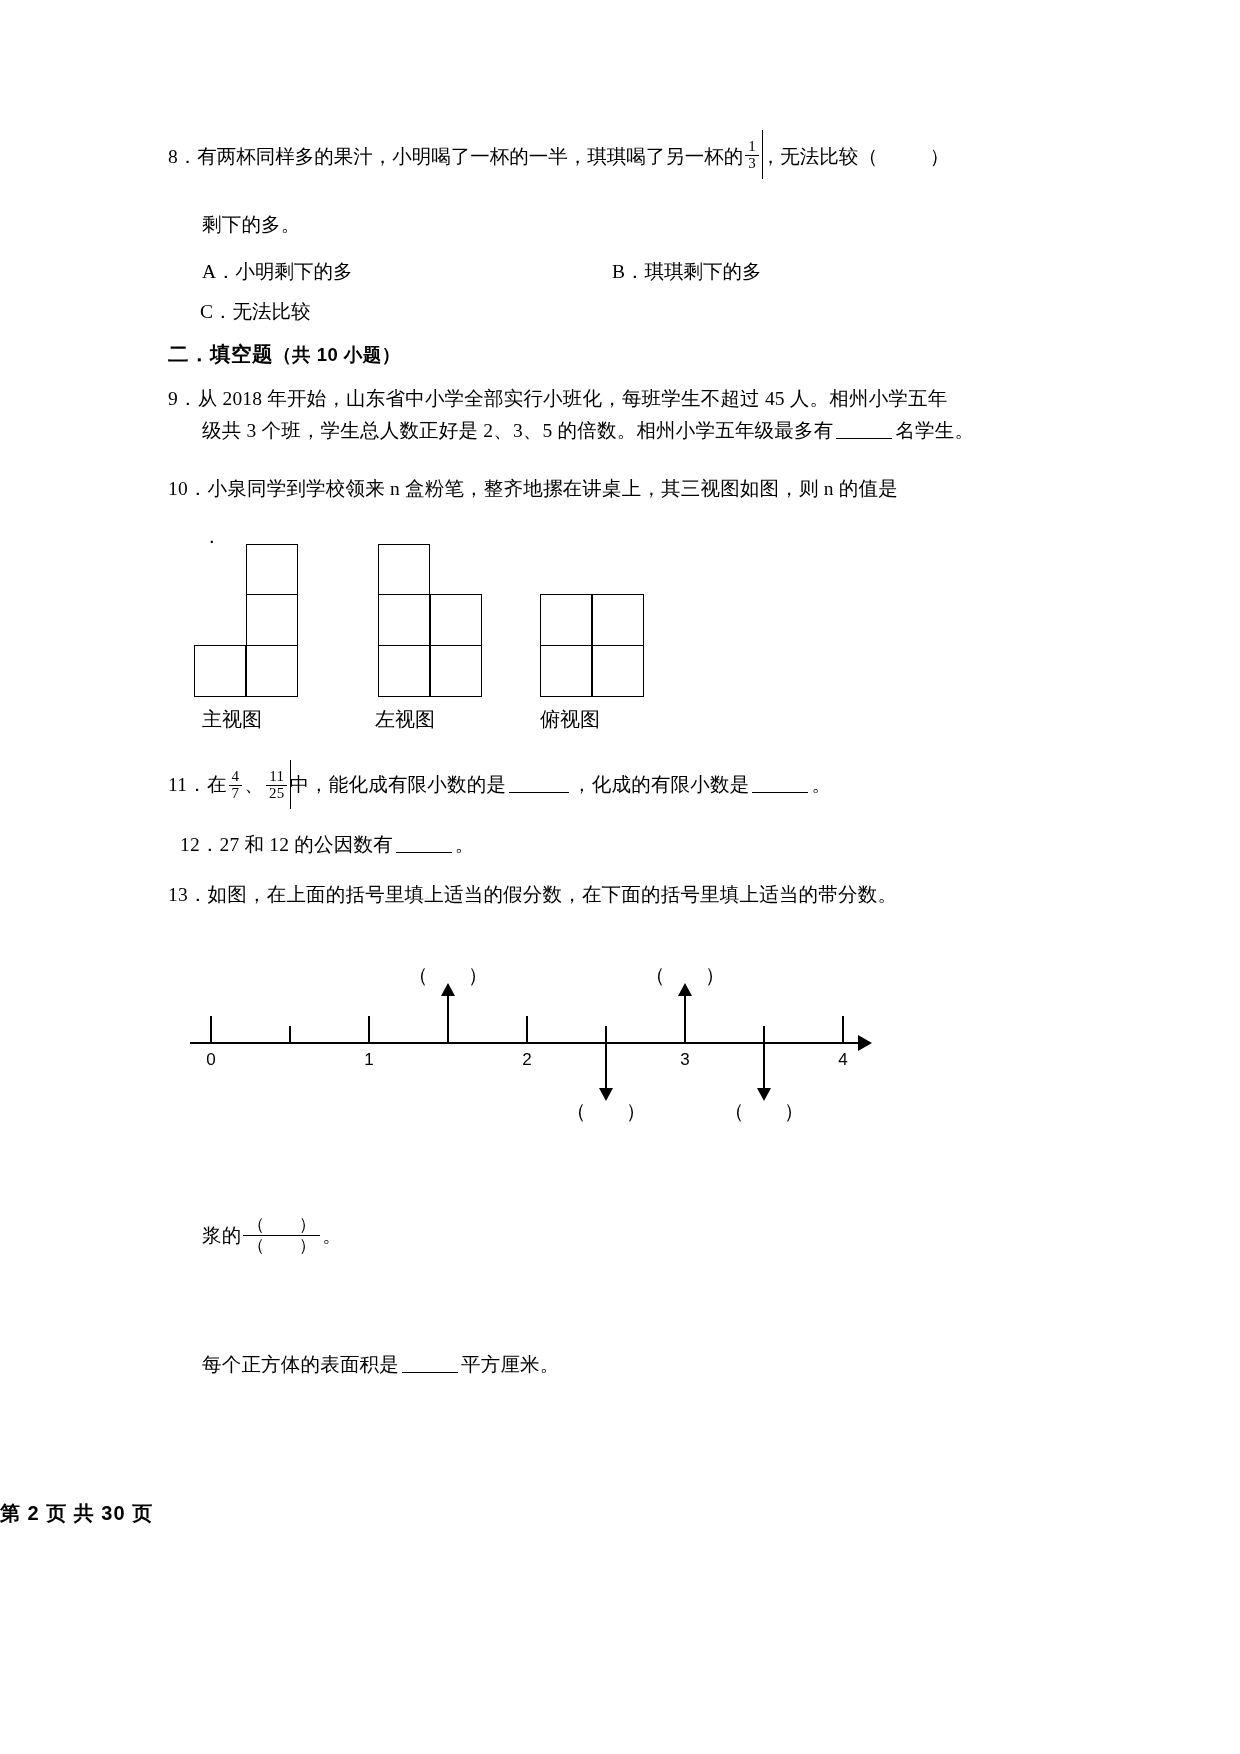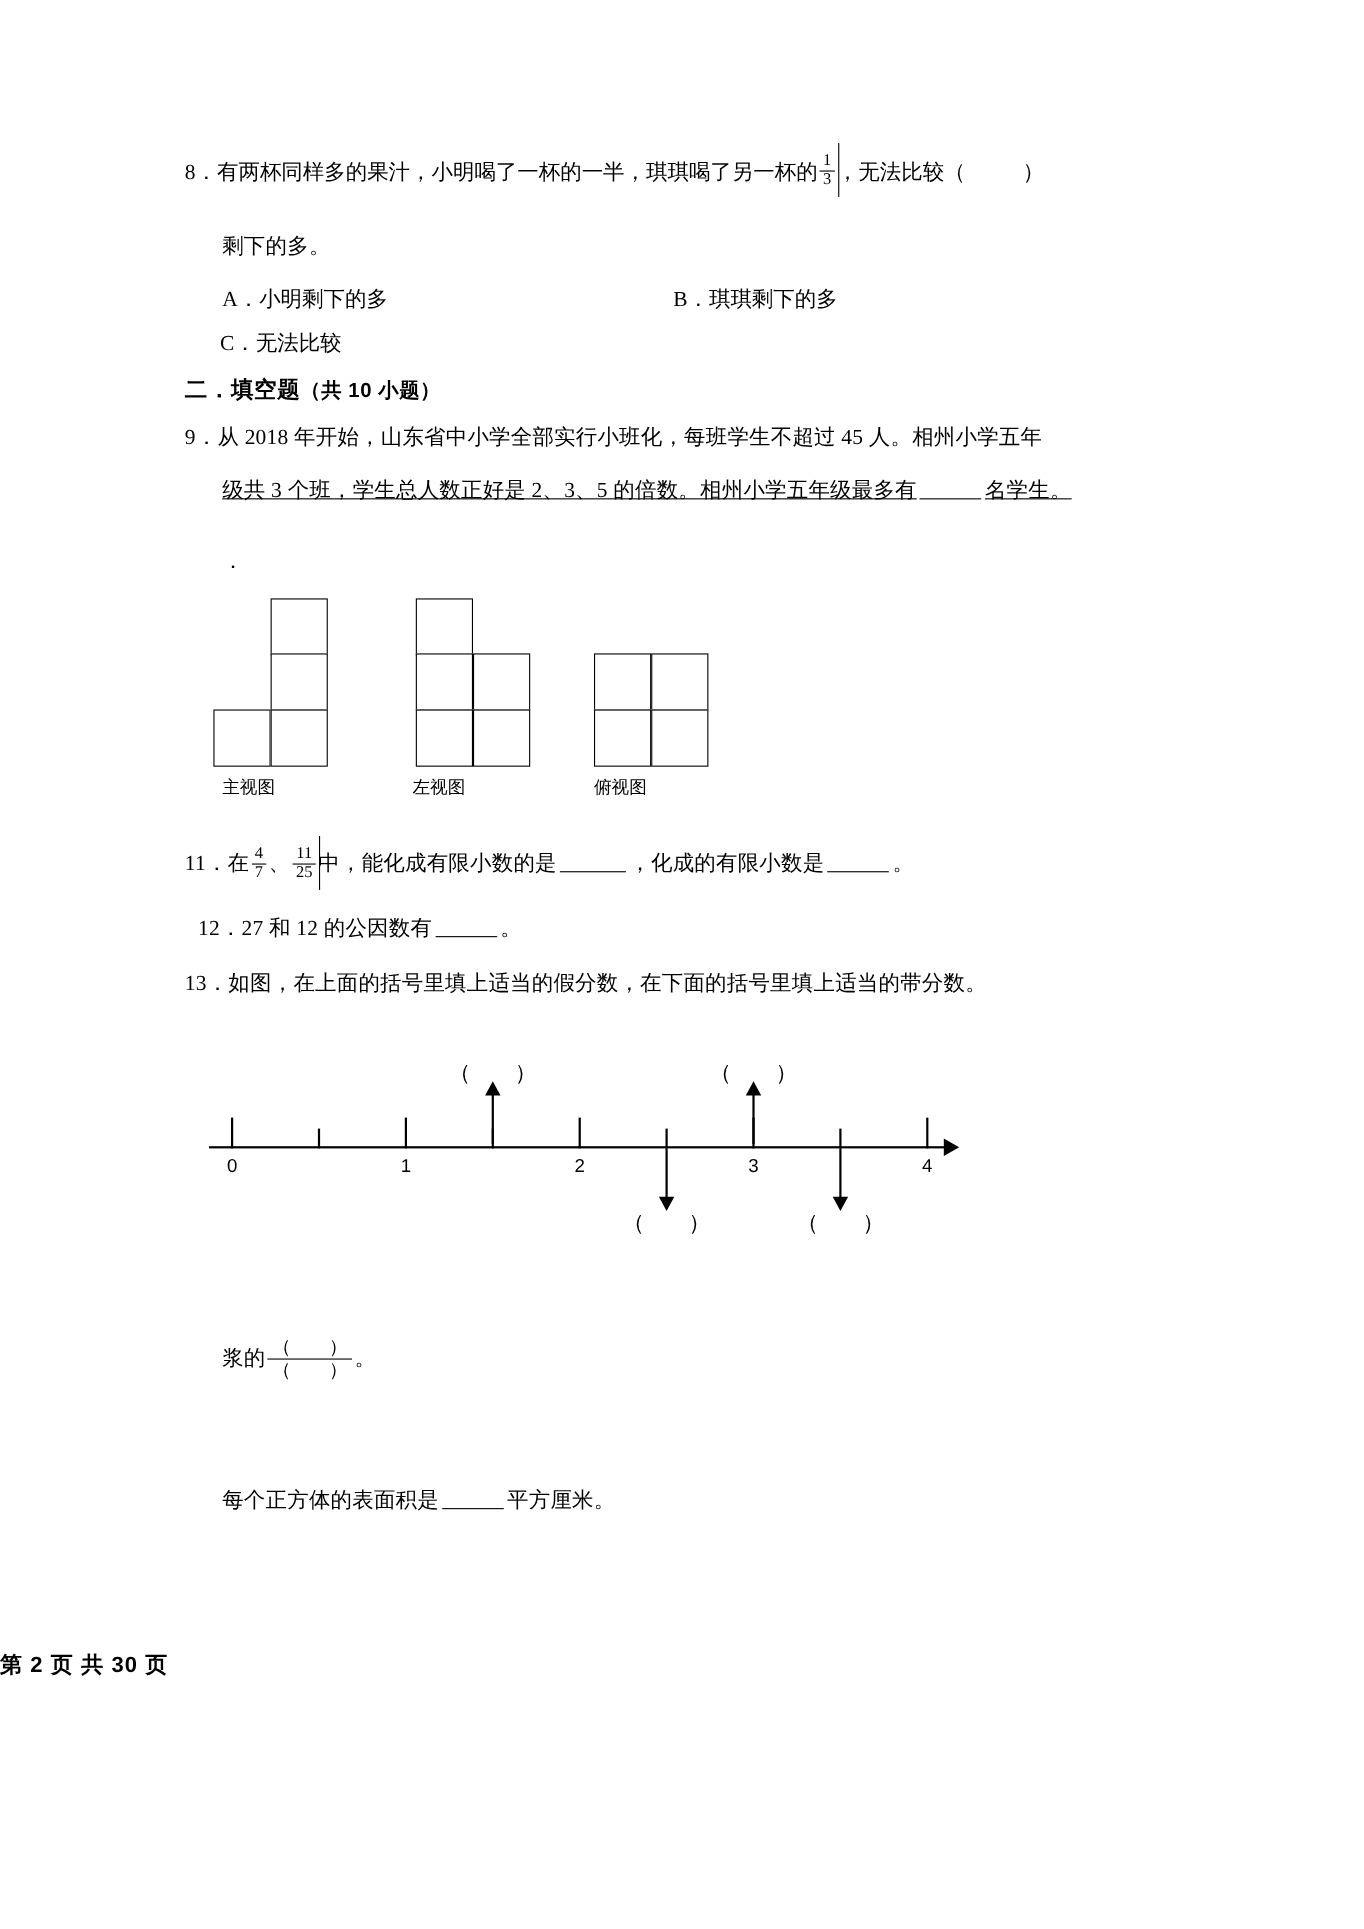--- a/index.html
+++ b/index.html
@@ -65,21 +65,21 @@
     position:absolute;left:0;top:200px;
     font-weight:bold;
     font-size:20.5px;
     font-family:"Liberation Sans","DejaVu Sans",sans-serif;
     letter-spacing:0.5px;
   }
   .sec-head .cnt{ font-size:18.5px; }
 
   
   .q9{ position:absolute;left:0;top:246px; }
-  .q9 .l2{ padding-left:34px; margin-top:22px;text-decoration:underline;}
+  .q9 .l2{ padding-left:34px; margin-top:6px;}
   .blank{
     display:inline-block;
     border-bottom:1.6px solid #000;
     width:56px;
     height:16px;
     vertical-align:-2px;
     margin:0 3px;
   }
   .blank.lg{ width:60px; }
 
@@ -89,21 +89,21 @@
 
   
   .views{
     position:absolute;
     left:24px; top:404px;
     width:470px; height:170px;
   }
   .cell{ position:absolute; border:1.6px solid #000; box-sizing:border-box; width:52px; height:52px; background:#fff; }
   .vlabel{
     position:absolute;
-    font-size:16px;
+    font-size:20px;
     font-family:"Liberation Sans","DejaVu Sans",sans-serif;
     white-space:nowrap;
   }
 
   
   .q11{ position:absolute;left:0;top:630px; }
 
   
   .q12{ position:absolute;left:0;top:692px;margin-left:12px; }
 
@@ -253,20 +253,23 @@
     <div class="q9">
       <div class="qline">
         <span>9．</span><span>从 2018 年开始，山东省中小学全部实行小班化，每班学生不超过 45 人。相州小学五年</span>
       </div>
       <div class="qline l2">
         <span>级共 3 个班，学生总人数正好是 2、3、5 的倍数。相州小学五年级最多有</span><span class="blank"></span><span>名学生。</span>
       </div>
     </div>
 
     <div class="q10">
+      <div class="qline">
+        <span>10．</span><span>小泉同学到学校领来 n 盒粉笔，整齐地摞在讲桌上，其三视图如图，则 n 的值是</span>
+      </div>
       <div class="qline l2">．</div>
     </div>
 
     <div class="views">
 
       <div>
         <div class="cell" style="left:54px;top:0px;"></div>
         <div class="cell" style="left:54px;top:50.4px;"></div>
         <div class="cell" style="left:2px;top:100.8px;"></div>
         <div class="cell" style="left:54px;top:100.8px;"></div>

